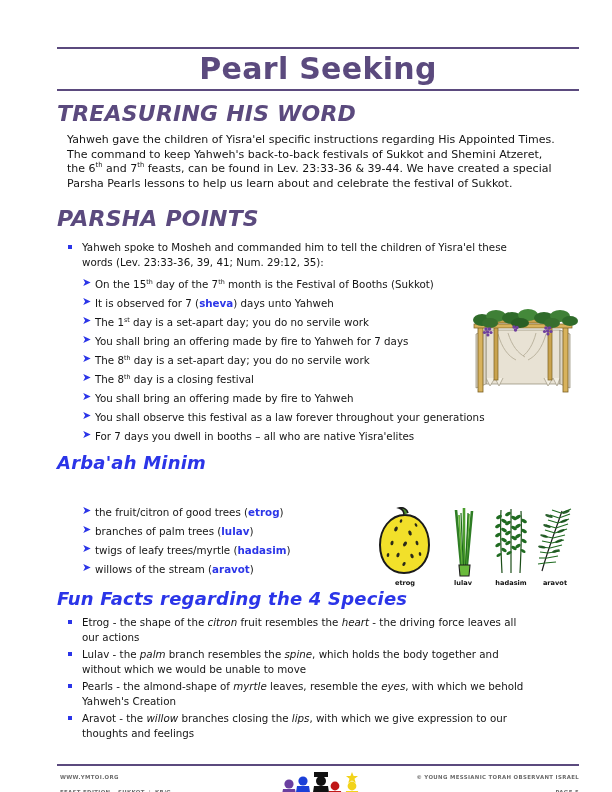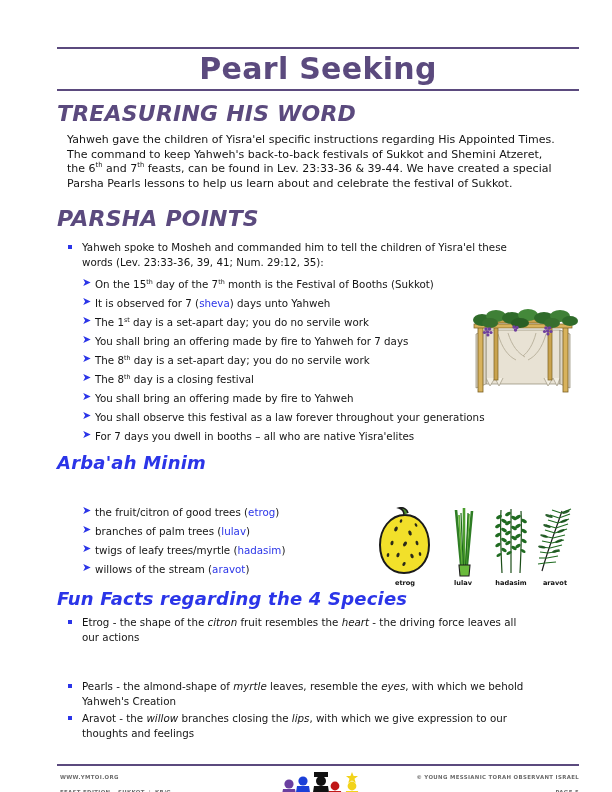--- a/index.html
+++ b/index.html
@@ -110,21 +110,21 @@
   }
   .arrow-item .arw {
     position: absolute;
     left: 0px;
     top: -1px;
     color: #2b35e8;
     font-size: 11px;
     font-weight: bold;
   }
 
-  .kw { color: #2b35e8; font-weight: normal; }
+  .kw { color: #2b35e8; font-weight: bold; }
   .it { font-style: italic; }
   sup { font-size: 0.62em; vertical-align: super; line-height: 0; }
 
   
   .art { position: absolute; }
 
   .caption {
     position: absolute;
     font-family: "DejaVu Sans", sans-serif;
     font-size: 6.6px;
@@ -399,20 +399,23 @@
   <div class="caption" style="left:428px; top:560px; width:46px;">lulav</div>
   <div class="caption" style="left:474px; top:560px; width:50px;">hadasim</div>
   <div class="caption" style="left:520px; top:560px; width:46px;">aravot</div>
 
   <div class="sec-head small" style="top:569px;">Fun Facts regarding the 4 Species</div>
 
   <div class="sq-item" style="left:55px; top:596px; width:500px;">
     <span>Etrog - the shape of the </span><span class="it">citron</span><span> fruit resembles the </span><span class="it">heart</span><span> - the driving force leaves all</span><br><span>our actions</span>
   </div>
 
+  <div class="sq-item" style="left:55px; top:628px; width:500px;">
+    <span>Lulav - the </span><span class="it">palm</span><span> branch resembles the </span><span class="it">spine</span><span>, which holds the body together and</span><br><span>without which we would be unable to move</span>
+  </div>
 
   <div class="sq-item" style="left:55px; top:660px; width:500px;">
     <span>Pearls - the almond-shape of </span><span class="it">myrtle</span><span> leaves, resemble the </span><span class="it">eyes</span><span>, with which we behold</span><br><span>Yahweh's Creation</span>
   </div>
 
   <div class="sq-item" style="left:55px; top:692px; width:500px;">
     <span>Aravot - the </span><span class="it">willow</span><span> branches closing the </span><span class="it">lips</span><span>, with which we give expression to our</span><br><span>thoughts and feelings</span>
   </div>
 
   <div class="footer-rule"></div>

